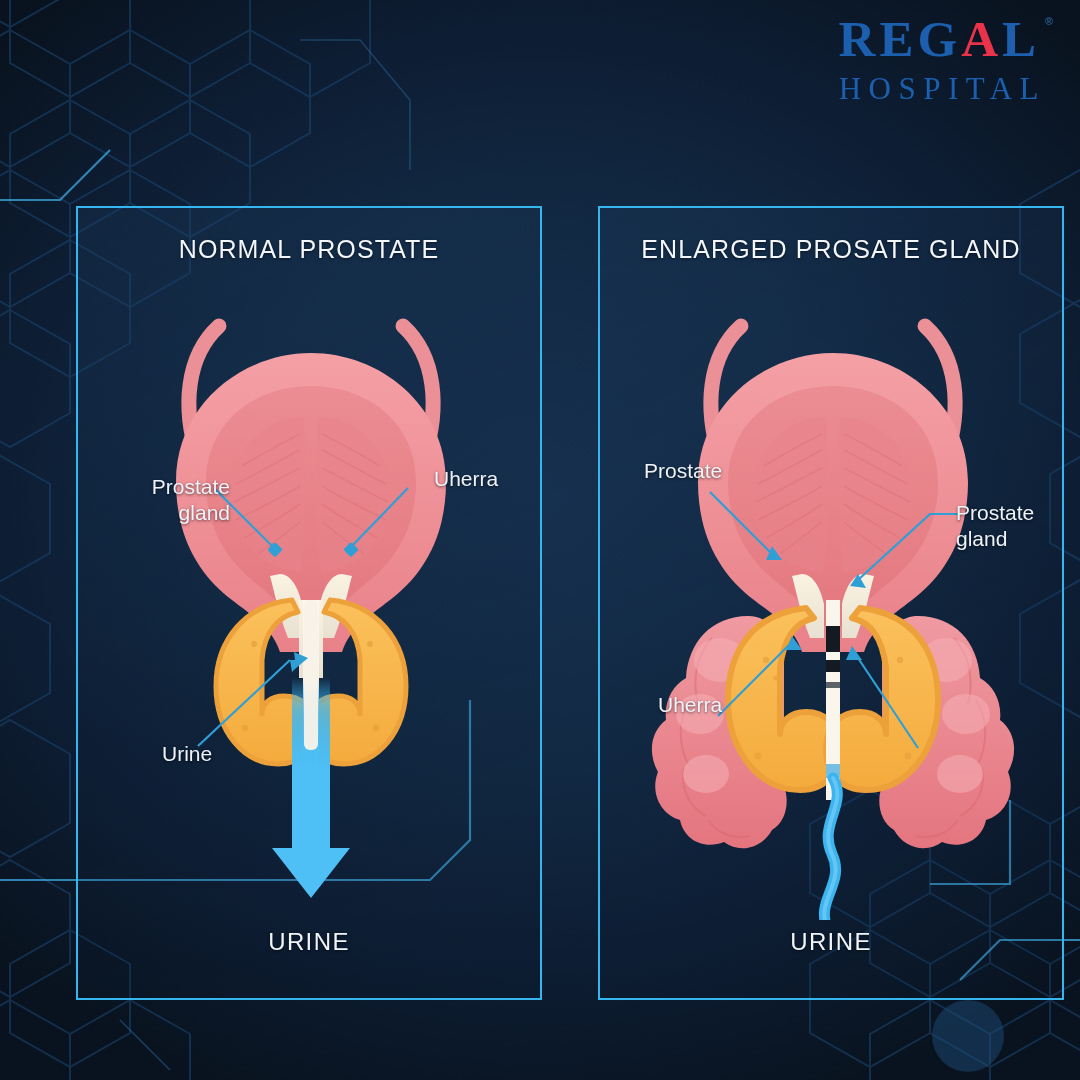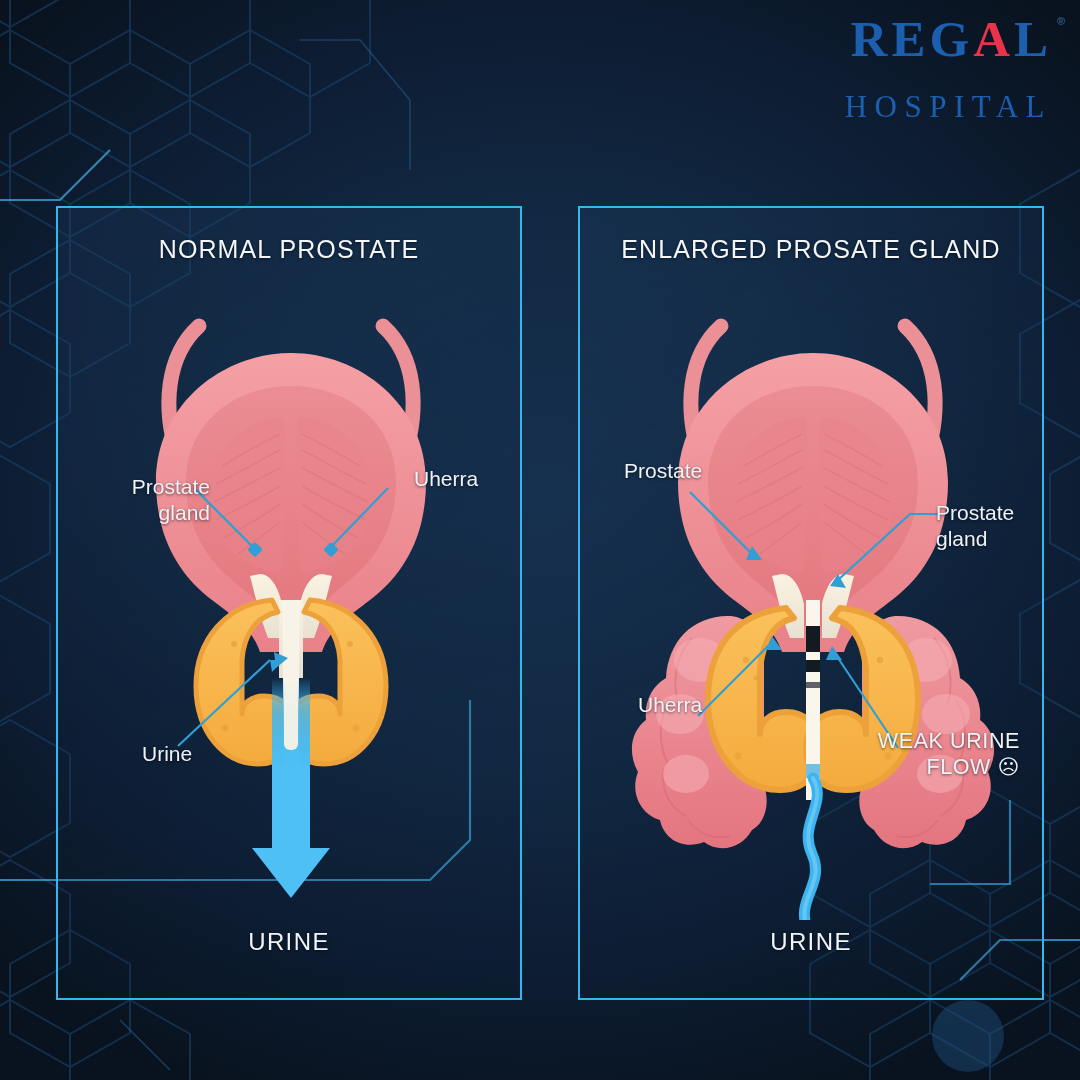--- a/index.html
+++ b/index.html
@@ -21,22 +21,22 @@
   .hexlayer {
     position: absolute;
     inset: 0;
     pointer-events: none;
   }
 
   
   .logo {
     position: absolute;
     top: 14px;
-    right: 28px;
-    text-align: right;
+    right: 34px;
+    text-align: center;
     line-height: 1;
   }
   .logo-main {
     font-family: "Liberation Serif", serif;
     font-size: 51px;
     letter-spacing: 4px;
     color: #1b5fae;
     font-weight: 700;
     position: relative;
     display: inline-block;
@@ -52,33 +52,34 @@
     font-size: 11px;
     color: #2a5f96;
     letter-spacing: 0;
     font-family: "Liberation Sans", sans-serif;
   }
   .logo-sub {
     font-family: "Liberation Serif", serif;
     font-size: 31px;
     letter-spacing: 7.5px;
     color: #1b5fae;
-    margin-top: 26px;
+    margin-top: 8px;
     padding-left: 6px;
   }
 
   
   .panel {
     position: absolute;
     top: 206px;
     width: 466px;
     height: 794px;
     border: 2px solid #35b6ee;
     box-sizing: border-box;
     background: linear-gradient(160deg, rgba(30,62,98,0.30) 0%, rgba(16,36,60,0.18) 55%, rgba(12,26,44,0.10) 100%);
+    margin-left: 20px;
   }
   .panel-left  { left: 56px; }
   .panel-right { left: 578px; }
 
   .panel-title {
     position: absolute;
     top: 27px;
     left: 0;
     right: 0;
     text-align: center;
@@ -481,19 +482,17 @@
         <polygon points="258,366 266,380 250,378"></polygon>
         <polygon points="192,428 202,442 186,442"></polygon>
         <polygon points="252,438 262,452 246,452"></polygon>
       </g>
     </svg>
 
     <div class="lbl" style="left:44px; top:250px;">Prostate</div>
     <div class="lbl" style="left:356px; top:292px;">Prostate
 gland</div>
     <div class="lbl" style="left:58px; top:484px;">Uherra</div>
-    <div class="lbl caps" style="left:250px; top:520px; width:190px;"><span>WEAK URINE
-FLOW </span><span class="emoji">☹</span></div>
 
     <div class="panel-footer">URINE</div>
   </div>
 
 </div>
 
 </body></html>

